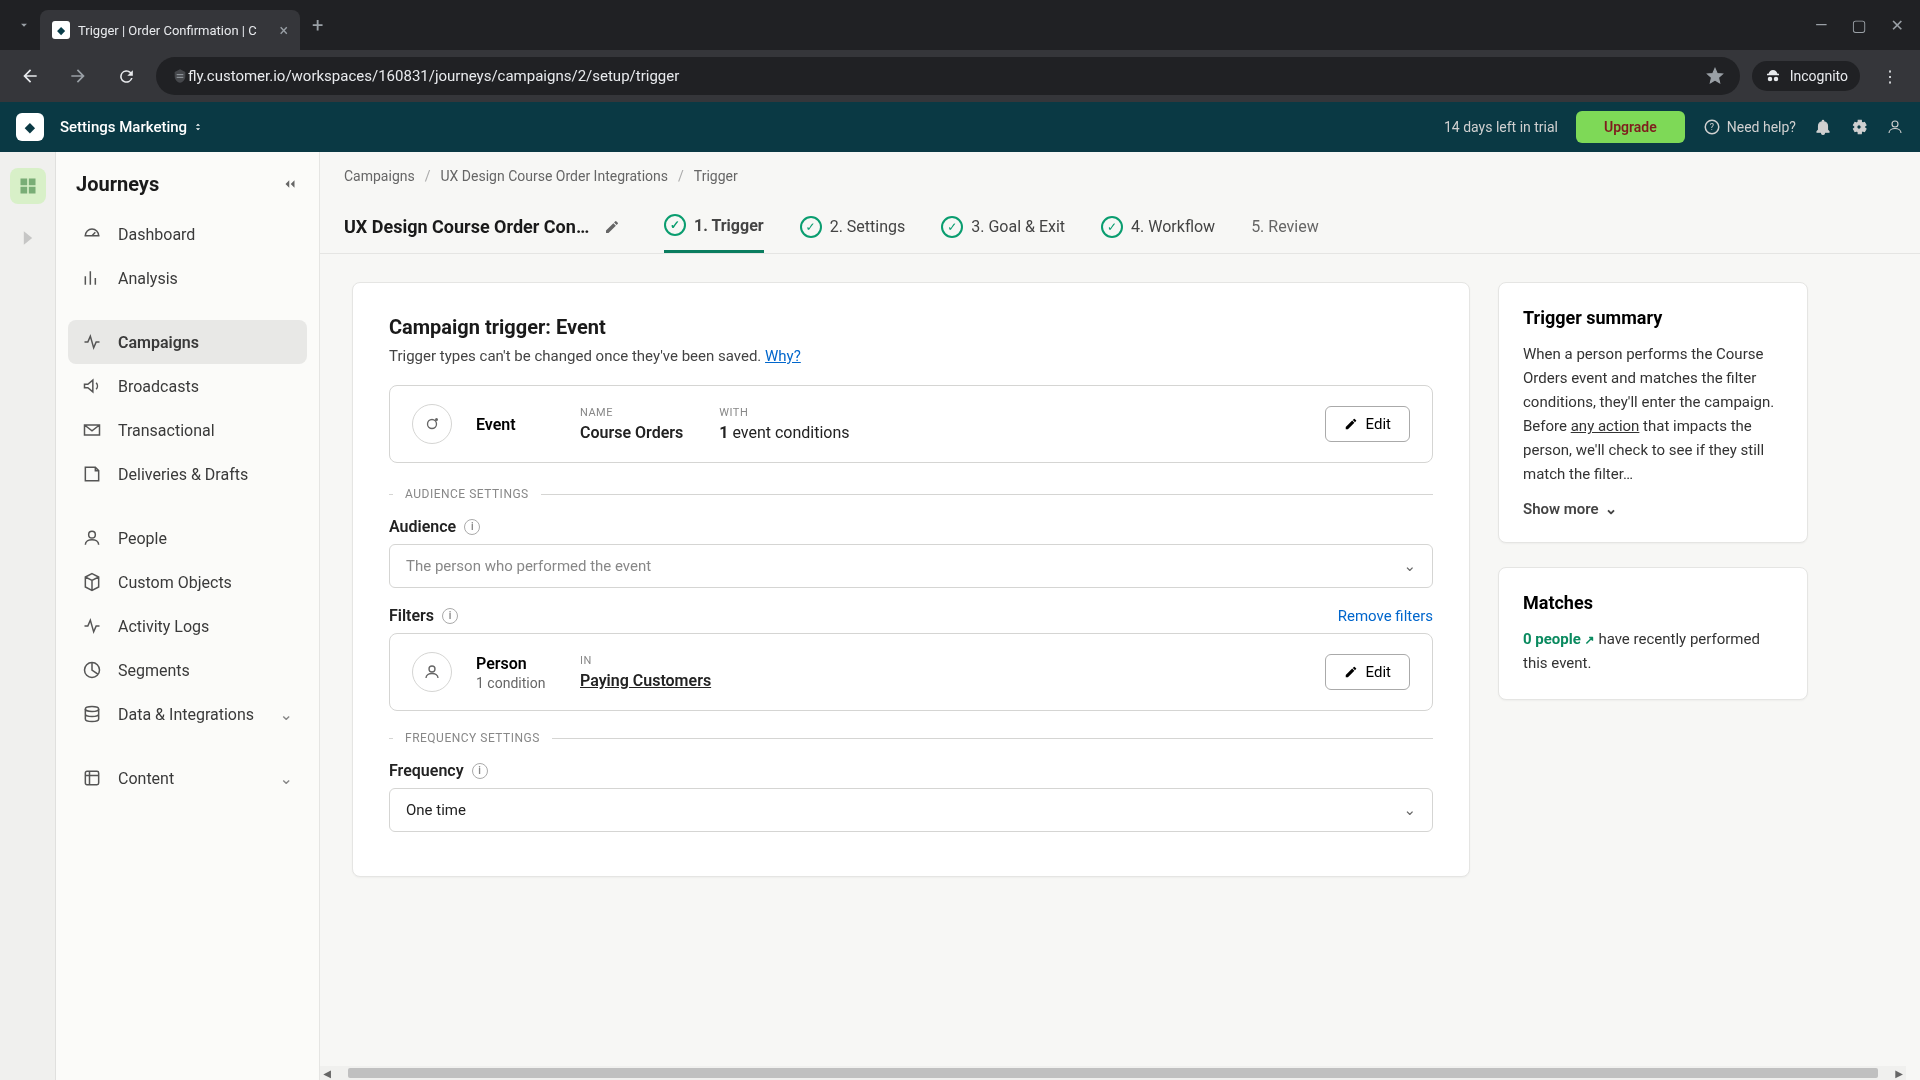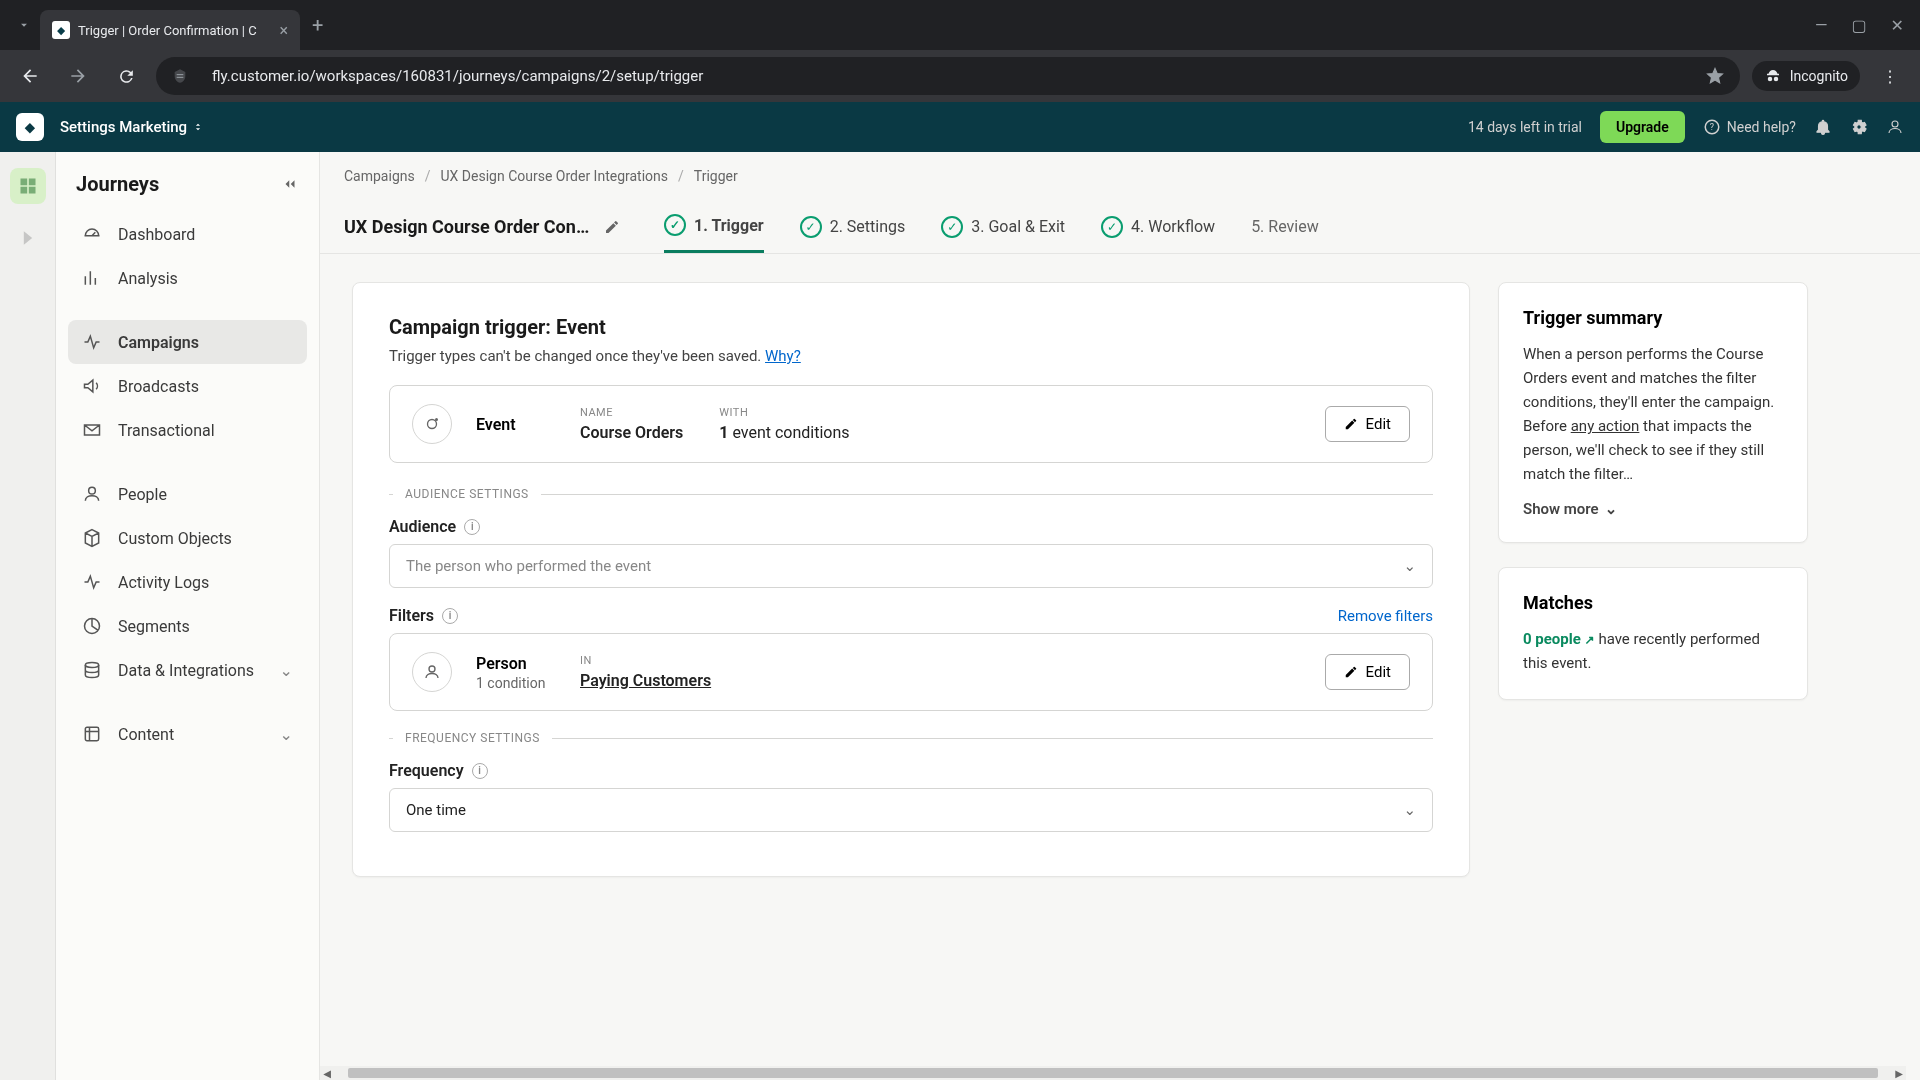--- a/index.html
+++ b/index.html
@@ -11,33 +11,33 @@
 .browser-tab { background: #35363a; border-radius: 8px 8px 0 0; height: 40px; display: flex; align-items: center; padding: 0 12px; gap: 8px; min-width: 260px; position: relative; top: 5px; }
 .tab-favicon { width: 18px; height: 18px; background: #fff; border-radius: 3px; display: flex; align-items: center; justify-content: center; font-size: 11px; font-weight: bold; color: #0a3d4a; }
 .tab-title { color: #e8eaed; font-size: 13px; flex: 1; white-space: nowrap; overflow: hidden; text-overflow: ellipsis; }
 .tab-close { color: #9aa0a6; font-size: 16px; cursor: pointer; }
 .new-tab { color: #9aa0a6; font-size: 20px; margin-left: 12px; cursor: pointer; }
 .window-controls { margin-left: auto; display: flex; gap: 24px; color: #9aa0a6; padding-right: 8px; }
 
 .nav-bar { background: #35363a; height: 52px; display: flex; align-items: center; padding: 0 12px; gap: 12px; }
 .nav-btn { width: 36px; height: 36px; display: flex; align-items: center; justify-content: center; color: #9aa0a6; cursor: pointer; border-radius: 50%; }
 .nav-btn.enabled { color: #e8eaed; }
-.url-bar { flex: 1; background: #202124; border-radius: 20px; height: 38px; display: flex; align-items: center; padding: 0 16px; gap: 24px; color: #9aa0a6; }
+.url-bar { flex: 1; background: #202124; border-radius: 20px; height: 38px; display: flex; align-items: center; padding: 0 16px; gap: 0; color: #9aa0a6; }
 .url-text { color: #e8eaed; font-size: 15px; flex: 1; }
 .url-secure { color: #9aa0a6; }
 .incognito-badge { display: flex; align-items: center; gap: 8px; color: #e8eaed; font-size: 14px; background: #202124; padding: 6px 12px; border-radius: 16px; }
 
 
 .app-shell { background: #f7f7f5; height: calc(1080px - 102px); display: flex; flex-direction: column; }
 .app-header { background: #0a3944; height: 50px; display: flex; align-items: center; padding: 0 16px; gap: 16px; color: #fff; }
 .logo-badge { width: 28px; height: 28px; background: #fff; border-radius: 6px; display: flex; align-items: center; justify-content: center; color: #0a3944; font-weight: bold; font-size: 14px; }
 .workspace-name { font-size: 15px; font-weight: 500; display: flex; align-items: center; gap: 6px; }
 .header-right { margin-left: auto; display: flex; align-items: center; gap: 18px; }
 .trial-text { font-size: 14px; color: #d0d0d0; }
-.upgrade-btn { background: #7ed957; color: #000000; border: none; padding: 8px 16px; border-radius: 6px; font-size: 14px; font-weight: 600; cursor: pointer; }
+.upgrade-btn { background: #7ed957; color: #7f1d1d; border: none; padding: 8px 28px; border-radius: 6px; font-size: 14px; font-weight: 600; cursor: pointer; }
 .header-icon { color: #d0d0d0; cursor: pointer; display: flex; align-items: center; gap: 6px; font-size: 14px; }
 
 
 .main-area { flex: 1; display: flex; overflow: hidden; }
 .left-rail { width: 56px; background: #f0f0ee; border-right: 1px solid #e0e0de; display: flex; flex-direction: column; align-items: center; padding-top: 16px; gap: 16px; }
 .rail-icon { width: 36px; height: 36px; border-radius: 8px; display: flex; align-items: center; justify-content: center; color: #555; cursor: pointer; }
 .rail-icon.active { background: #d8f0c8; }
 
 .sidebar { width: 264px; background: #fbfbf9; border-right: 1px solid #e5e5e3; padding: 20px 12px; }
 .sidebar-header { display: flex; align-items: center; justify-content: space-between; padding: 0 8px 16px; }
@@ -272,20 +272,28 @@
         <span>Broadcasts</span>
       </div>
       <div class="nav-item">
         <span class="nav-icon">
             <svg width="20" height="20" viewBox="0 0 24 24">
               <path fill="none" stroke="currentColor" stroke-width="1.8" d="M3 6h18v12H3zM3 6l9 7 9-7"></path>
             </svg>
           </span>
         <span>Transactional</span>
       </div>
+      <div class="nav-item">
+        <span class="nav-icon">
+            <svg width="20" height="20" viewBox="0 0 24 24">
+              <path fill="none" stroke="currentColor" stroke-width="1.8" d="M4 4h12l4 4v12H4zM16 4v4h4"></path>
+            </svg>
+          </span>
+        <span>Deliveries &amp; Drafts</span>
+      </div>
       <div class="nav-divider"></div>
       <div class="nav-item">
         <span class="nav-icon">
             <svg width="20" height="20" viewBox="0 0 24 24">
               <circle cx="12" cy="8" r="4" fill="none" stroke="currentColor" stroke-width="1.8"></circle>
               <path d="M4 20c0-4 4-6 8-6s8 2 8 6" fill="none" stroke="currentColor" stroke-width="1.8"></path>
             </svg>
           </span>
         <span>People</span>
       </div>

